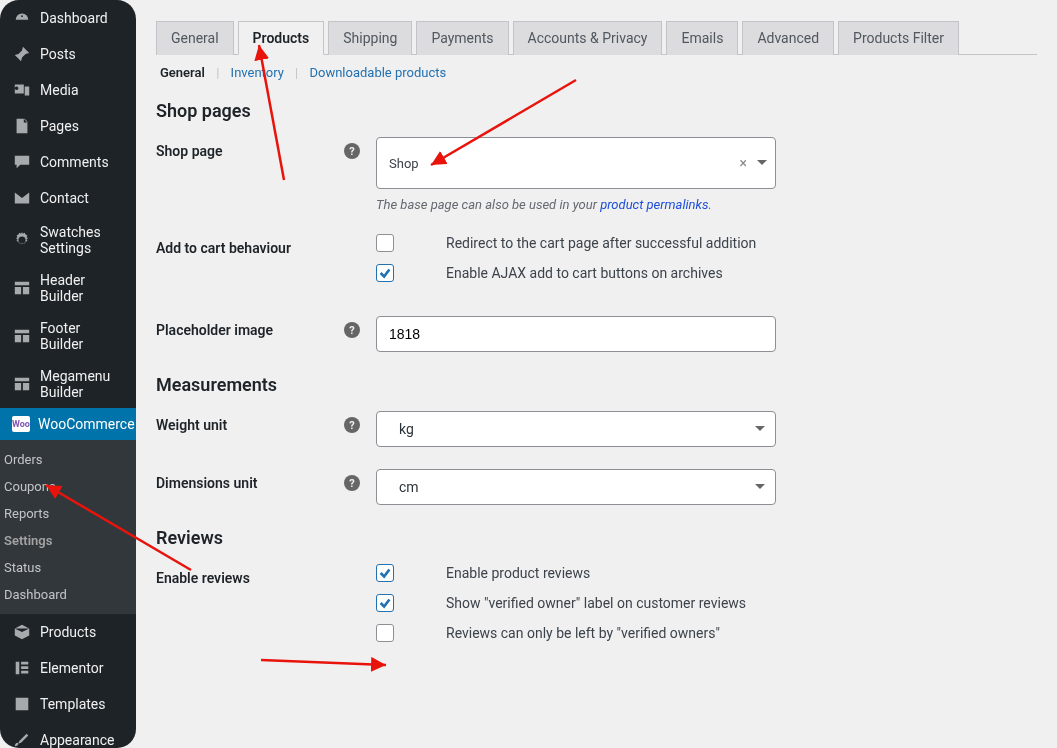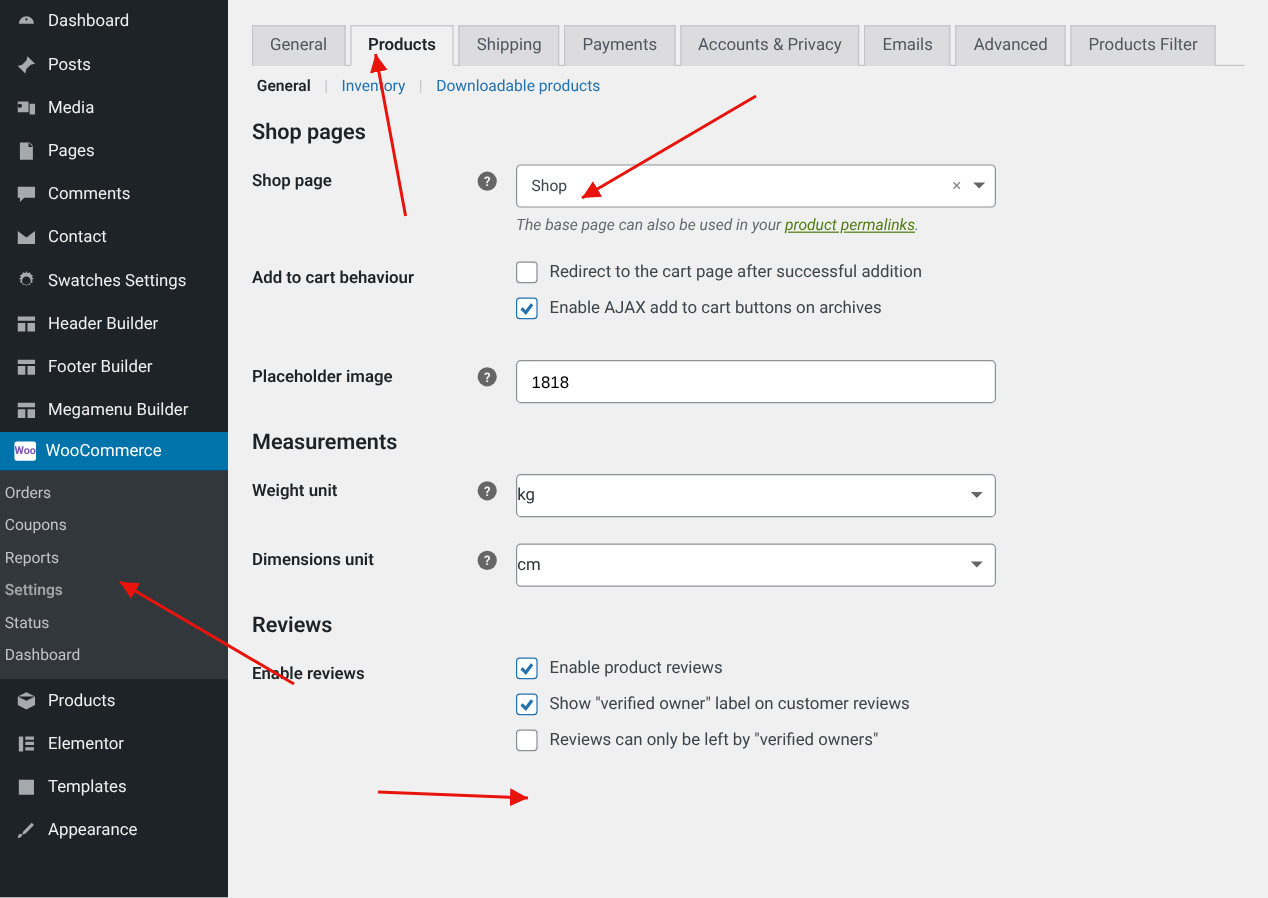--- a/index.html
+++ b/index.html
@@ -1,20 +1,20 @@
 <!DOCTYPE html>
 <html><head>
 <meta charset="utf-8">
 <style>
   * { box-sizing: border-box; margin: 0; padding: 0; }
   body { font-family: -apple-system, BlinkMacSystemFont, "Segoe UI", Roboto, sans-serif; font-size: 13px; color: #3c434a; background: #f0f0f1; }
   .wrap { display: flex; width: 1057px; height: 748px; overflow: hidden; }
 
   
-  .sidebar { width: 190px; background: #1d2327; color: #f0f0f1; font-size: 14px; flex-shrink: 0; }
+  .sidebar { width: 136px; background: #1d2327; color: #f0f0f1; font-size: 14px; flex-shrink: 0; border-radius: 19px; }
   .menu-item { display: flex; align-items: center; padding: 8px 12px; color: #f0f0f1; cursor: pointer; }
   .menu-item .icon { width: 20px; height: 20px; margin-right: 8px; display: inline-flex; align-items: center; justify-content: center; color: #a7aaad; flex-shrink: 0; }
   .menu-item .icon svg { width: 18px; height: 18px; fill: currentColor; }
   .menu-item.current { background: #0073aa; color: #fff; position: relative; }
   .menu-item.current .icon { color: #fff; }
   .menu-item.current::after { content: ""; position: absolute; right: -8px; top: 50%; margin-top: -8px; border: 8px solid transparent; border-right-color: #f0f0f1; }
   .menu-item.current .icon.woo { background: #fff; color: #7f54b3; width: 18px; height: 16px; border-radius: 2px; font-size: 9px; font-weight: bold; }
   .submenu { background: #32373c; padding: 6px 0; }
   .submenu .sub { padding: 6px 4px; color: #c3c4c7; cursor: pointer; font-size: 13px; }
   .submenu .sub.active { color: #a3a3a3; font-weight: 600; }
@@ -33,35 +33,35 @@
   .subtabs .cur { color: #1d2327; font-weight: 600; }
   .subtabs .sep { color: #c3c4c7; }
 
   h2.section { font-size: 18px; font-weight: 600; color: #1d2327; margin: 20px 0 16px; }
 
   .form-row { display: flex; align-items: flex-start; margin-bottom: 22px; }
   .form-label { width: 220px; font-size: 14px; color: #1d2327; font-weight: 600; padding-top: 6px; display: flex; align-items: center; }
   .form-label .help { margin-left: auto; margin-right: 16px; width: 16px; height: 16px; border-radius: 50%; background: #666; color: #f0f0f1; display: inline-flex; align-items: center; justify-content: center; font-size: 11px; font-weight: bold; cursor: help; }
   .form-field { flex: 1; max-width: 420px; }
 
-  .select2 { background: #fff; border: 1px solid #8c8f94; border-radius: 4px; height: 36px; display: flex; align-items: center; padding: 0 30px 0 12px; position: relative; width: 400px; }
+  .select2 { background: #fff; border: 1px solid #8c8f94; border-radius: 4px; height: 52px; display: flex; align-items: center; padding: 0 30px 0 12px; position: relative; width: 400px; }
   .select2 .clear { position: absolute; right: 28px; color: #888; cursor: pointer; font-size: 14px; }
   .select2 .arrow { position: absolute; right: 8px; border: 5px solid transparent; border-top-color: #666; margin-top: 3px; }
 
   .desc { font-size: 13px; color: #646970; font-style: italic; margin-top: 8px; }
-  .desc a { color: #4d7c0f; text-decoration: underline; }
-
-  .checkbox-row { display: flex; align-items: center; margin-bottom: 12px; }
+  .desc a { color: #1d4ed8; }
+
+  .checkbox-row { display: flex; align-items: center; margin-bottom: 12px; gap: 42px; }
   .checkbox { width: 18px; height: 18px; border: 1px solid #8c8f94; border-radius: 3px; margin-right: 10px; display: inline-flex; align-items: center; justify-content: center; background: #fff; flex-shrink: 0; }
   .checkbox.checked { border-color: #2271b1; }
   .checkbox.checked svg { width: 14px; height: 14px; stroke: #2271b1; stroke-width: 3; fill: none; }
   .checkbox-label { font-size: 14px; color: #3c434a; }
 
   .text-input { width: 400px; height: 36px; border: 1px solid #8c8f94; border-radius: 4px; padding: 16px 12px; font-size: 14px; background: #fff; }
-  .select-plain { width: 400px; height: 36px; border: 1px solid #8c8f94; border-radius: 4px; padding: 0 0; font-size: 14px; background: #fff; color: #2c3338; display: flex; align-items: center; position: relative; }
+  .select-plain { width: 400px; height: 36px; border: 1px solid #8c8f94; border-radius: 4px; padding: 0 22px; font-size: 14px; background: #fff; color: #2c3338; display: flex; align-items: center; position: relative; }
   .select-plain .arrow { position: absolute; right: 10px; border: 5px solid transparent; border-top-color: #666; margin-top: 3px; }
 
   
   .arrow-svg { position: absolute; pointer-events: none; }
 </style>
 </head>
 <body>
 
 <div class="wrap">
   <div class="sidebar">

